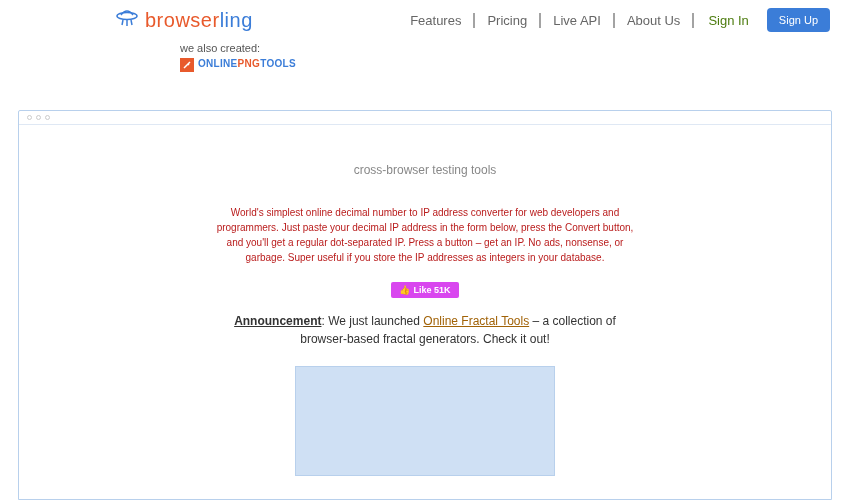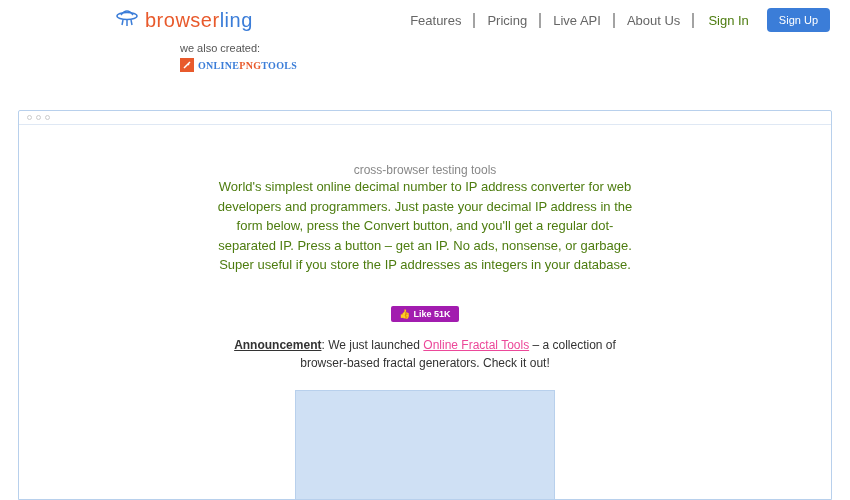--- a/index.html
+++ b/index.html
@@ -14,42 +14,42 @@
     .logo-left { color: #e85a2c; }
     .logo-right { color: #3b7dd8; }
     
     .nav { margin-left: auto; display: flex; align-items: center; gap: 0; }
     .nav-item { color: #666; font-size: 13px; text-decoration: none; padding: 0 12px; border-right: 2px solid #a3a3a3; }
     .nav-item:last-of-type { border-right: none; }
     .nav-signin { color: #4d7c0f; font-size: 13px; text-decoration: none; padding: 0 14px; }
     .nav-signup { background: #3b7dd8; color: #fff; font-size: 11px; padding: 6px 12px; border-radius: 4px; text-decoration: none; margin-left: 4px; }
     
     .subheader { padding: 4px 0 0 160px; font-size: 11px; color: #555; margin-left: 20px; }
-    .subheader-tool { display: flex; align-items: center; margin-top: 4px; font-family: Liberation Serif, serif; }
+    .subheader-tool { display: flex; margin-top: 4px; }
     .tool-icon { width: 14px; height: 14px; background: #e85a2c; display: inline-flex; align-items: center; justify-content: center; margin-right: 4px; }
     .tool-text { font-size: 10px; font-weight: bold; letter-spacing: 0.3px; }
     .tool-online { color: #3b7dd8; }
     .tool-png { color: #e85a2c; }
     .tool-tools { color: #3b7dd8; }
     
     .browser-frame { margin: 38px 18px 0 18px; border: 1px solid #b8d0ec; border-radius: 2px 2px 0 0; height: 390px; overflow: hidden; }
     .titlebar { height: 14px; border-bottom: 1px solid #dfe8f4; display: flex; align-items: center; padding-left: 8px; gap: 4px; }
     .dot { width: 5px; height: 5px; border-radius: 50%; border: 1px solid #ccc; }
     
     .content { padding: 38px 60px 0 60px; text-align: center; }
     .title { color: #3b7dd8; font-size: 26px; font-weight: 400; margin-bottom: 6px; }
-    .subtitle { color: #888; font-size: 12px; }
-    .description { color: #4d7c0f; font-size: 13px; line-height: 1.5; max-width: 420px; margin: 0 auto 28px auto; }
+    .subtitle { color: #888; font-size: 12px; margin-bottom: 28px; }
+    .description { color: #b91c1c; font-size: 10px; line-height: 1.5; max-width: 420px; margin: 0 auto 14px auto; }
     
-    .fb-like { display: inline-block; background: #a21caf; color: #fff; font-size: 9px; font-weight: bold; padding: 3px 8px; border-radius: 2px; margin-bottom: 14px; }
+    .fb-like { display: inline-block; background: #d946ef; color: #fff; font-size: 9px; font-weight: bold; padding: 3px 8px; border-radius: 2px; margin-bottom: 14px; }
     .fb-thumb { margin-right: 3px; }
     
     .announcement { font-size: 12px; color: #333; max-width: 420px; margin: 0 auto 18px auto; line-height: 1.5; }
     .announcement-label { font-weight: bold; text-decoration: underline; }
-    .announcement-link { color: #ec4899; text-decoration: underline; text-align: right; }
+    .announcement-link { color: #a16207; text-decoration: underline; text-align: right; }
     
     .input-area { width: 260px; height: 110px; background: #cfe0f4; border: 1px solid #b8d0ec; margin: 0 auto; }
   </style>
 </head>
 <body>
 
 <div class="page">
   <div class="header">
     <div class="logo-group">
       <span class="logo-icon">

